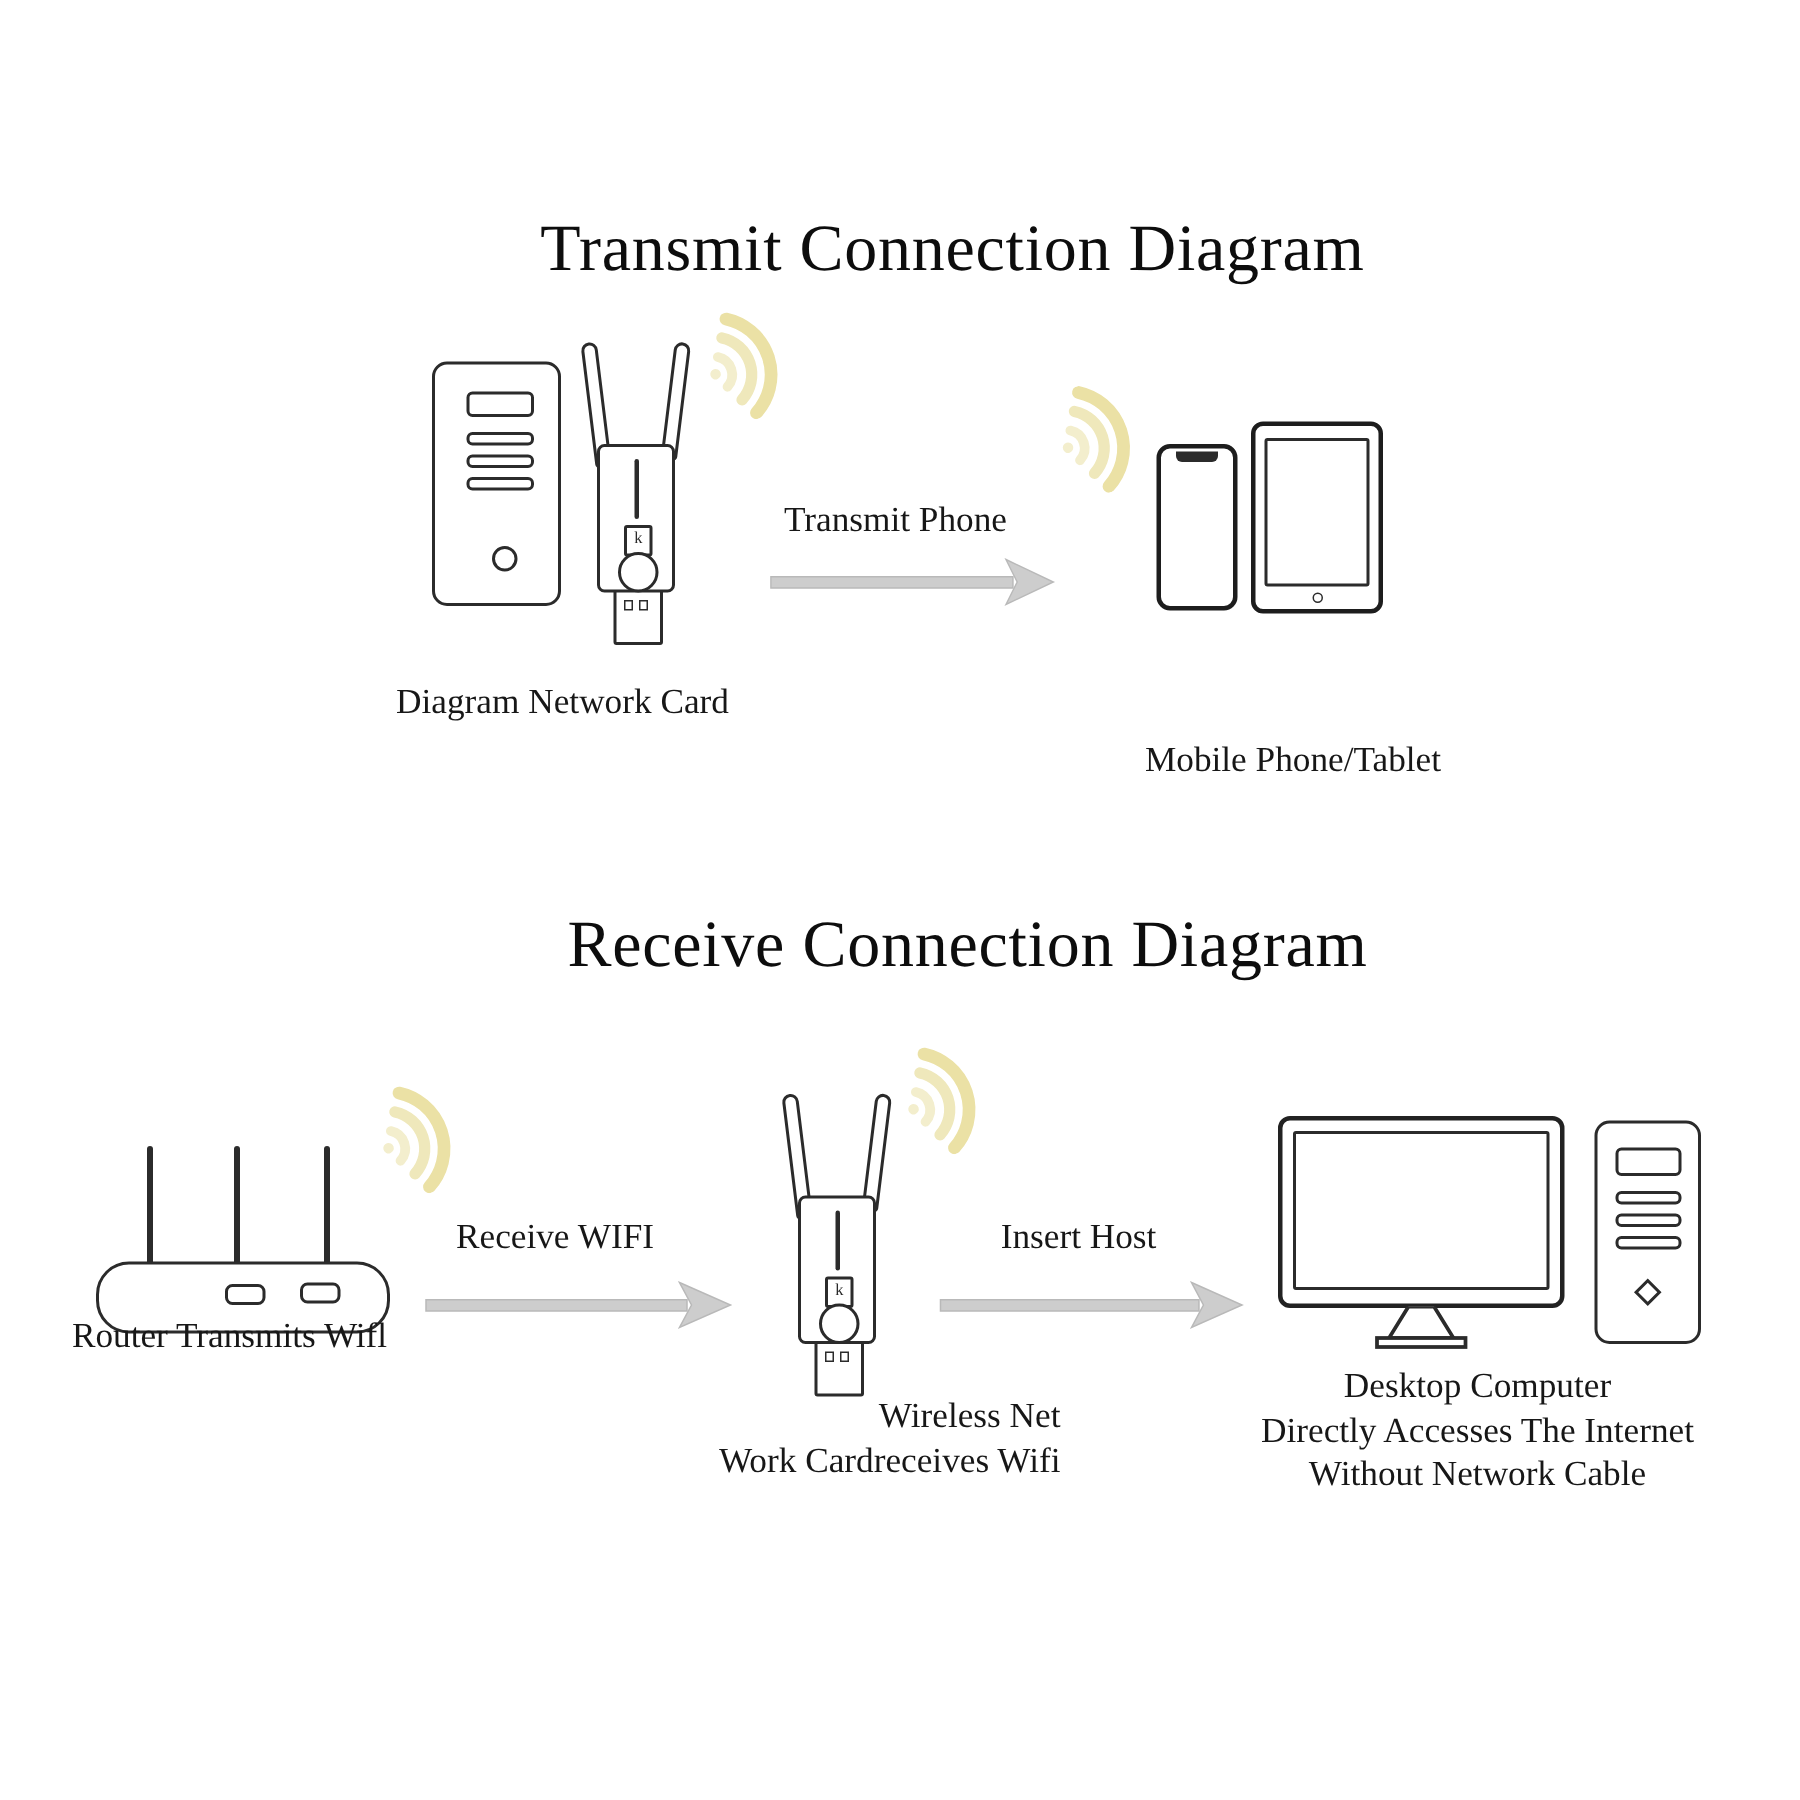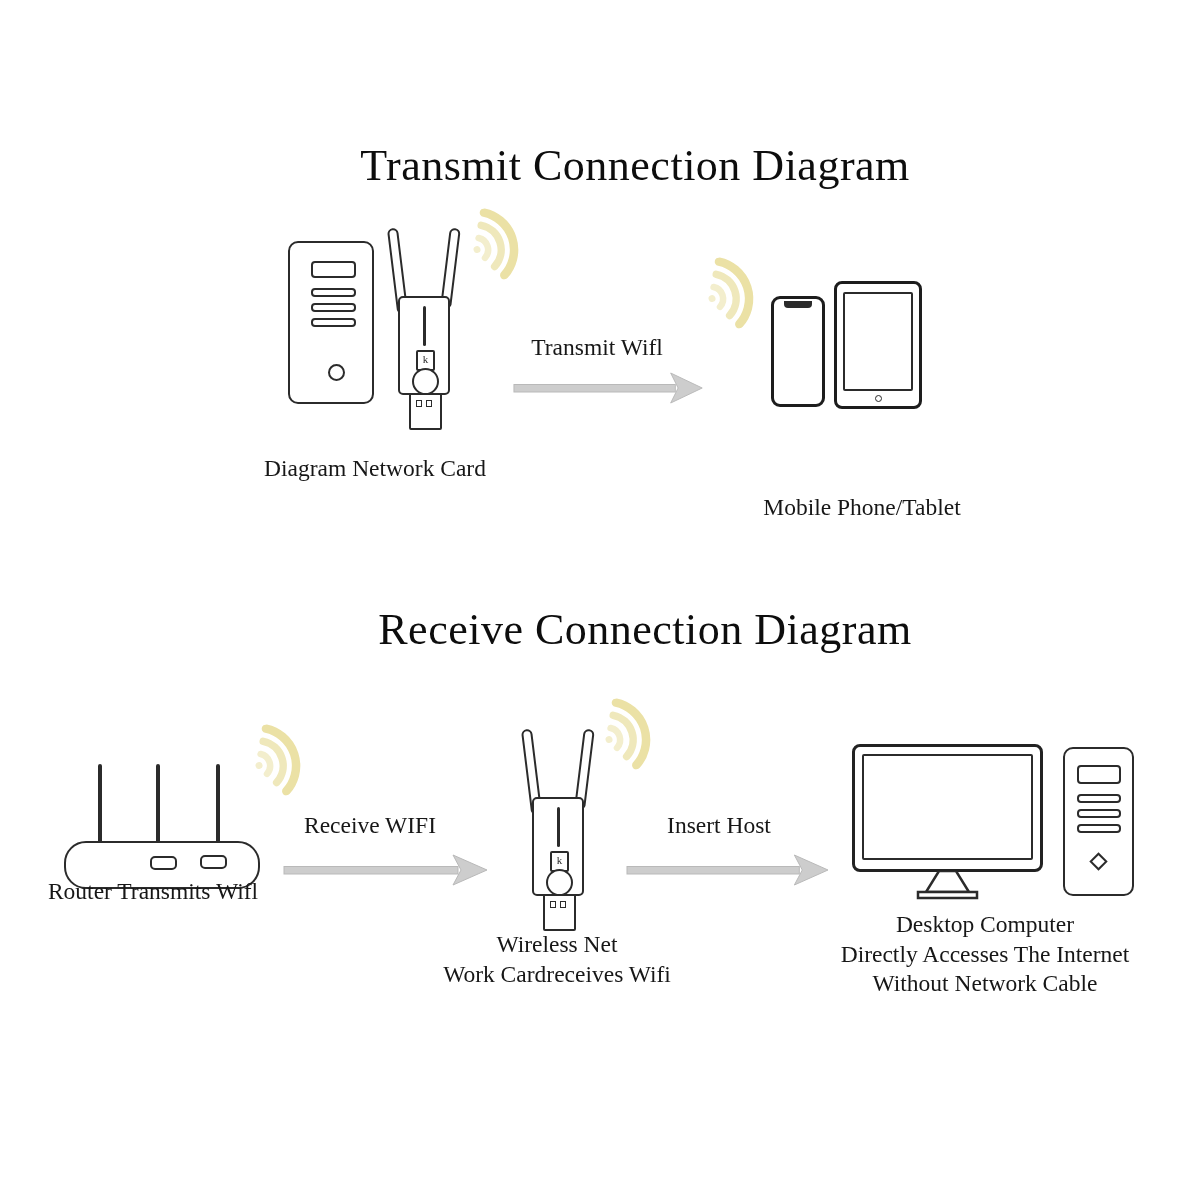--- a/index.html
+++ b/index.html
@@ -64,21 +64,21 @@
     </div>
   </div>
 
   <svg class="wifi" style="left:468px;top:206px;" width="58" height="74" viewBox="0 0 58 74">
     <circle cx="8" cy="37" r="3.5" fill="#f3eecd"></circle>
     <path d="M13 26.6 A12 12 0 0 1 13 47.4" fill="none" stroke="#f3eecd" stroke-width="6.5" stroke-linecap="round"></path>
     <path d="M19.5 15.3 A25 25 0 0 1 19.5 58.7" fill="none" stroke="#efe8bb" stroke-width="7.5" stroke-linecap="round"></path>
     <path d="M26 4.1 A38 38 0 0 1 26 69.9" fill="none" stroke="#ebe1a5" stroke-width="8.5" stroke-linecap="round"></path>
   </svg>
 
-  <div class="arrow-label" style="left:447px;top:334px;width:300px;">Transmit Wifl</div>
+  <div class="arrow-label" style="left:447px;top:334px;width:300px;">Transmit Phone</div>
   <svg class="abs" style="left:513px;top:370px;" width="192" height="36" viewBox="0 0 207 36" preserveAspectRatio="none">
     <rect x="1" y="14.5" width="174" height="7.5" fill="#cdcdcd" stroke="#b9b9b9" stroke-width="1"></rect>
     <polygon points="170,3 204,18 170,33 178,18" fill="#cdcdcd" stroke="#b9b9b9" stroke-width="1"></polygon>
   </svg>
 
   <svg class="wifi" style="left:703px;top:255px;" width="58" height="74" viewBox="0 0 58 74">
     <circle cx="8" cy="37" r="3.5" fill="#f3eecd"></circle>
     <path d="M13 26.6 A12 12 0 0 1 13 47.4" fill="none" stroke="#f3eecd" stroke-width="6.5" stroke-linecap="round"></path>
     <path d="M19.5 15.3 A25 25 0 0 1 19.5 58.7" fill="none" stroke="#efe8bb" stroke-width="7.5" stroke-linecap="round"></path>
     <path d="M26 4.1 A38 38 0 0 1 26 69.9" fill="none" stroke="#ebe1a5" stroke-width="8.5" stroke-linecap="round"></path>
@@ -160,21 +160,21 @@
 
   <div class="abs ln" style="left:1063px;top:747px;width:71px;height:149px;border-radius:10px;">
     <div class="vent" style="left:12px;top:16px;width:44px;height:19px;border-width:2.5px;"></div>
     <div class="vent" style="left:12px;top:45px;width:44px;height:9px;"></div>
     <div class="vent" style="left:12px;top:60px;width:44px;height:9px;"></div>
     <div class="vent" style="left:12px;top:75px;width:44px;height:9px;"></div>
     <div class="abs" style="left:27px;top:106px;width:13px;height:13px;border:2.5px solid #2b2b2b;transform:rotate(45deg);"></div>
   </div>
 
   <div class="caption" style="left:2px;top:876px;width:302px;">Router Transmits Wifl</div>
-  <div class="caption" style="left:407px;top:929px;width:300px;line-height:30px;">
+  <div class="caption" style="left:407px;top:929px;width:300px;line-height:30px;text-align:right;">
     <div>Wireless Net</div>
     <div>Work Cardreceives Wifi</div>
   </div>
   <div class="caption" style="left:823px;top:910px;width:324px;line-height:29.5px;text-align:center;">
     <div>Desktop Computer</div>
     <div>Directly Accesses The Internet</div>
     <div>Without Network Cable</div>
   </div>
 
 </div>

